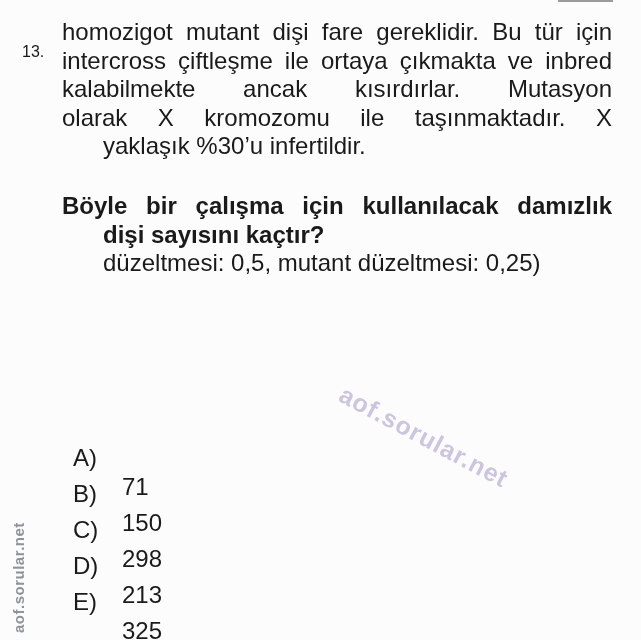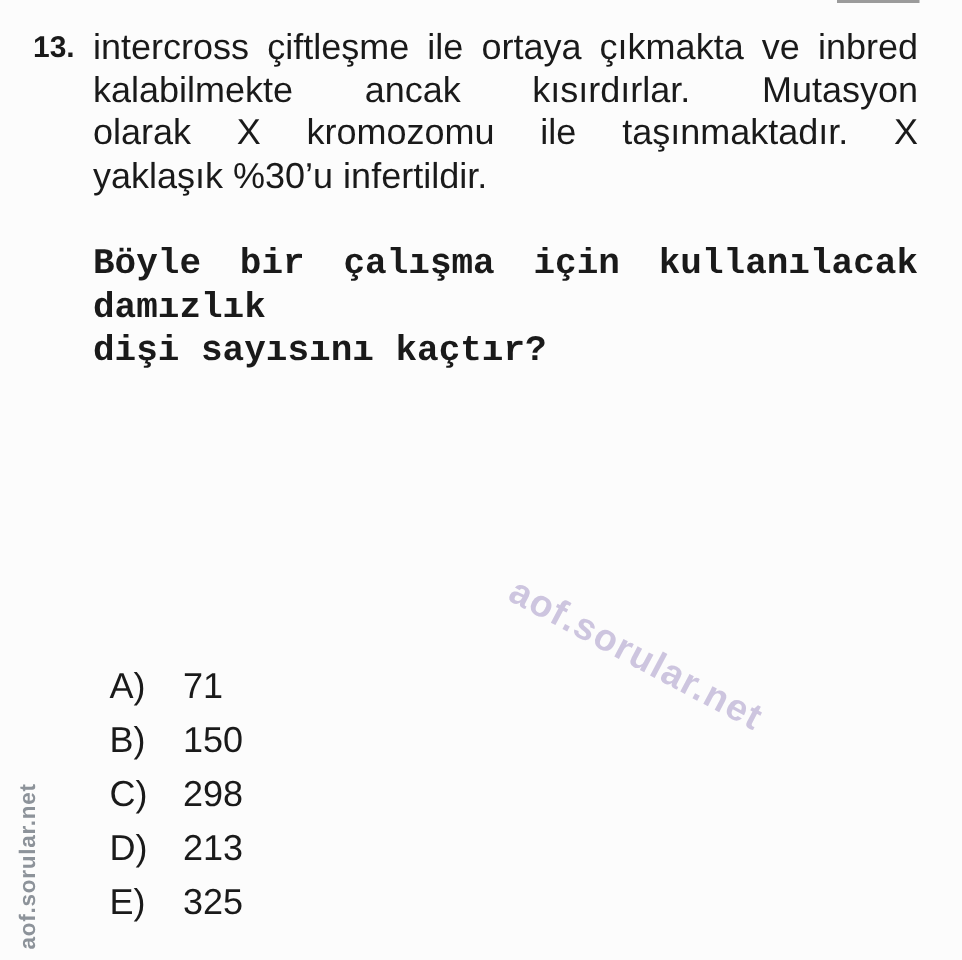--- a/index.html
+++ b/index.html
@@ -20,69 +20,71 @@
   .question {
     position: absolute;
     left: 22px;
     top: 18px;
     display: flex;
     align-items: flex-start;
   }
   .qnum {
     width: 40px;
     flex: 0 0 40px;
-    font-size: 20px;
+    font-size: 16px;
     line-height: 28.6px;
-    font-weight: bold;
+    font-weight: normal;
+    margin-top: 20px;
   }
   .qcol {
     width: 550px;
     flex: 0 0 550px;
   }
 
   .line {
     font-size: 24px;
     line-height: 28.6px;
     white-space: normal;
   }
   .just {
     text-align: justify;
     text-align-last: justify;
     text-justify: inter-word;
   }
   .left {
     text-align: left;
+    margin-left: 41px;
   }
   .bold {
     font-weight: bold;
   }
 
   .heading-block {
     margin-top: 31px;
-    font-family: Liberation Mono, monospace;
   }
 
   
   .options {
     position: absolute;
     left: 73px;
     top: 440px;
   }
   .opt-row {
     display: flex;
     height: 36px;
     line-height: 36px;
     font-size: 24px;
   }
   .opt-letter {
     width: 49px;
     flex: 0 0 49px;
   }
   .opt-value {
     white-space: nowrap;
+    margin-top: 29px;
   }
 
   
   .wm-diagonal {
     position: absolute;
     left: 348px;
     top: 380px;
     transform: rotate(28deg);
     transform-origin: 0 0;
     font-size: 25px;
@@ -119,29 +121,31 @@
   }
 </style>
 </head>
 <body>
 
 <div class="question">
   <div class="qnum">13.</div>
   <div class="qcol">
 
     <div>
+      <div class="line just">homozigot mutant dişi fare gereklidir. Bu tür için</div>
       <div class="line just">intercross çiftleşme ile ortaya çıkmakta ve inbred</div>
       <div class="line just">kalabilmekte ancak kısırdırlar. Mutasyon</div>
       <div class="line just">olarak X kromozomu ile taşınmaktadır. X</div>
       <div class="line left">yaklaşık %30’u infertildir.</div>
     </div>
 
     <div class="heading-block">
       <div class="line just bold">Böyle bir çalışma için kullanılacak damızlık</div>
       <div class="line left bold">dişi sayısını kaçtır?</div>
+      <div class="line left">düzeltmesi: 0,5, mutant düzeltmesi: 0,25)</div>
     </div>
 
   </div>
 </div>
 
 <div class="options">
   <div class="opt-row">
     <span class="opt-letter">A)</span>
     <span class="opt-value">71</span>
   </div>

